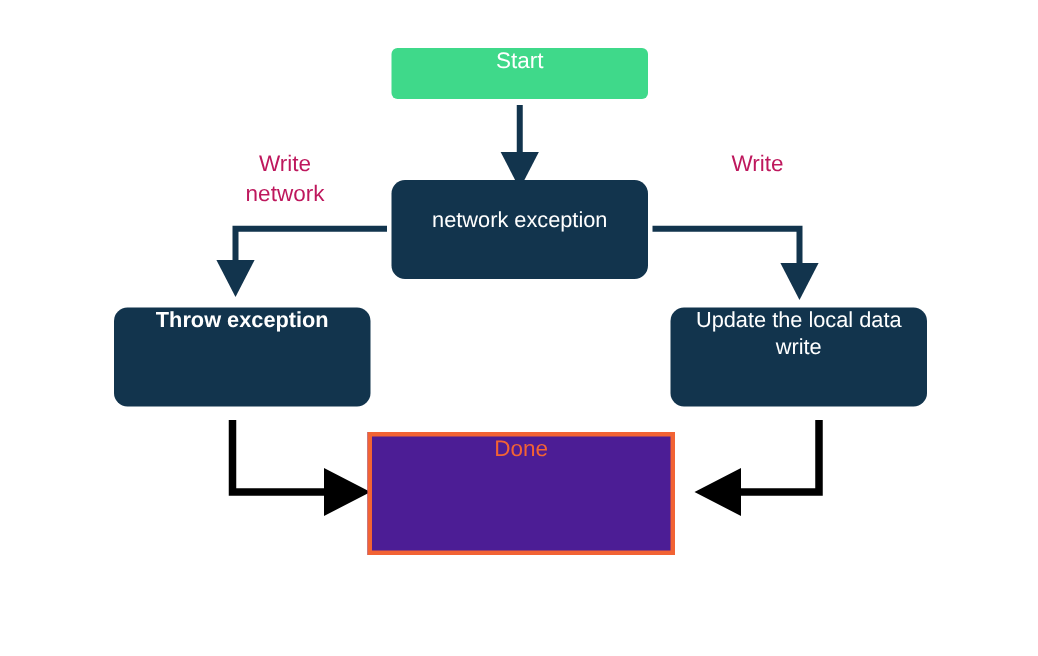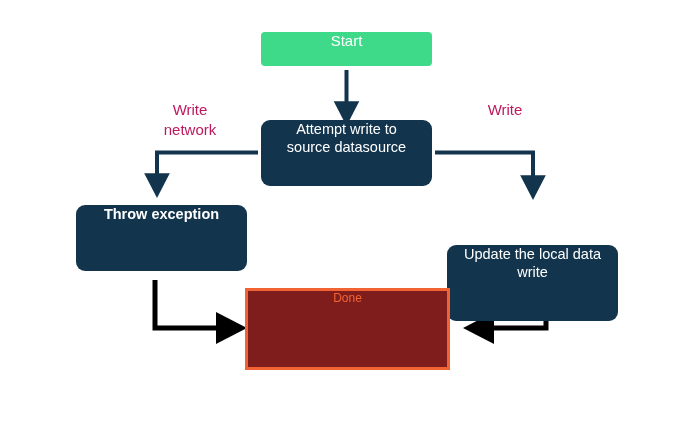--- a/index.html
+++ b/index.html
@@ -53,33 +53,32 @@
     left: 76px;
     top: 205px;
     width: 171px;
     height: 66px;
     font-weight: bold;
   }
   .node-update {
     left: 447px;
     top: 205px;
     width: 171px;
-    height: 76px;
-    margin-top: 40px;
+    height: 66px;
   }
   .node-done {
     left: 245px;
     top: 288px;
     width: 205px;
     height: 82px;
-    background: #7f1d1d;
+    background: #4c1d95;
     border: 3px solid #F26334;
     border-radius: 0;
     color: #F26334;
-    font-size: 12px;
+    font-size: 15px;
   }
   .edge-label {
     position: absolute;
     color: #be185d;
     font-size: 15px;
     text-align: center;
     line-height: 1.3;
   }
   .label-failed {
     left: 120px;
@@ -135,22 +134,22 @@
       <path d="M546,280 L546,328 L488,328" stroke="#000000" stroke-width="5" fill="none" stroke-linejoin="miter" marker-end="url(#arrow-black)"></path>
     </g>
   </svg>
 
   <div class="node node-start">
     <span>Start</span>
   </div>
 
   <div class="node node-process node-attempt">
     <span>
-      <span>Attempt write to</span><br>
-      <span>source datasource</span>
+      <br>
+      <span>network exception</span>
     </span>
   </div>
 
   <div class="node node-process node-throw">
     <span>Throw exception</span>
   </div>
 
   <div class="node node-process node-update">
     <span>
       <span>Update the local data</span><br>

